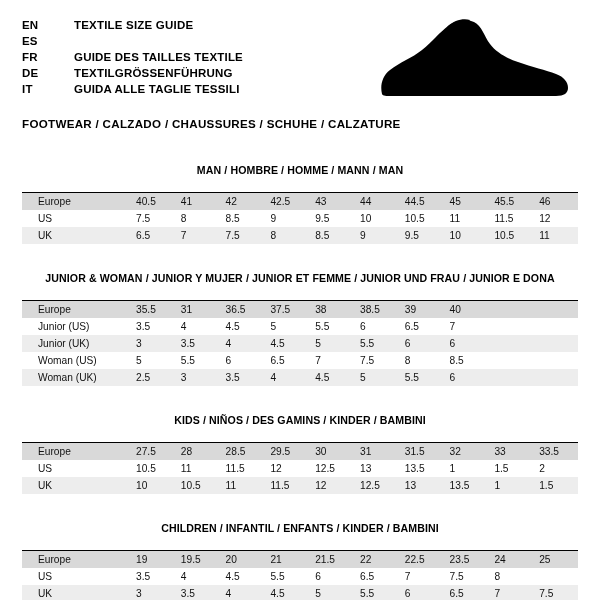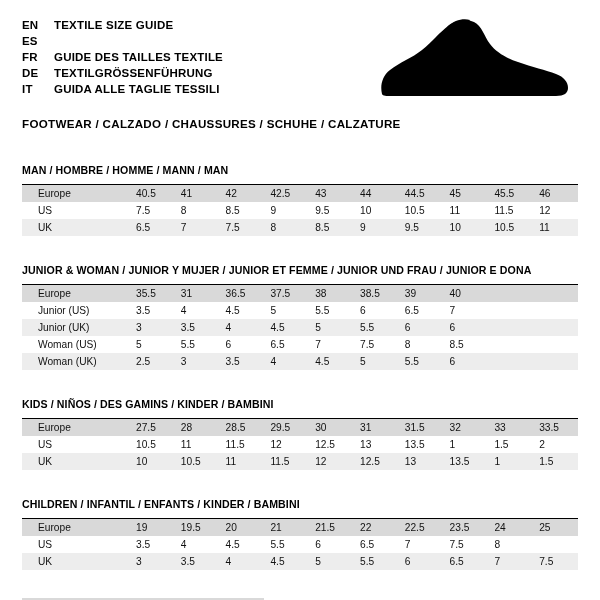--- a/index.html
+++ b/index.html
@@ -30,20 +30,21 @@
     display: flex;
     flex-direction: column;
     gap: 1px;
   }
   .lang-row {
     display: flex;
     align-items: flex-start;
     font-size: 11.5px;
     line-height: 15px;
     letter-spacing: 0.2px;
+    gap: 20px;
   }
   .lang-code {
     width: 32px;
     font-weight: bold;
   }
   .lang-title {
     font-weight: bold;
   }
   .shoe-art {
     position: absolute;
@@ -62,23 +63,24 @@
   .group {
     margin-top: 28px;
   }
   .group.first {
     margin-top: 34px;
   }
   .group-head {
     font-size: 10.6px;
     font-weight: bold;
     letter-spacing: 0.1px;
-    padding-bottom: 8px;
+    padding-bottom: 16px;
     border-bottom: 1px solid #000000;
     margin-bottom: 0;
+    text-align: center;
   }
   table.size {
     border-collapse: collapse;
     width: 100%;
     table-layout: fixed;
   }
   table.size td {
     font-size: 10.2px;
     height: 17px;
     padding: 0 0 0 6px;

